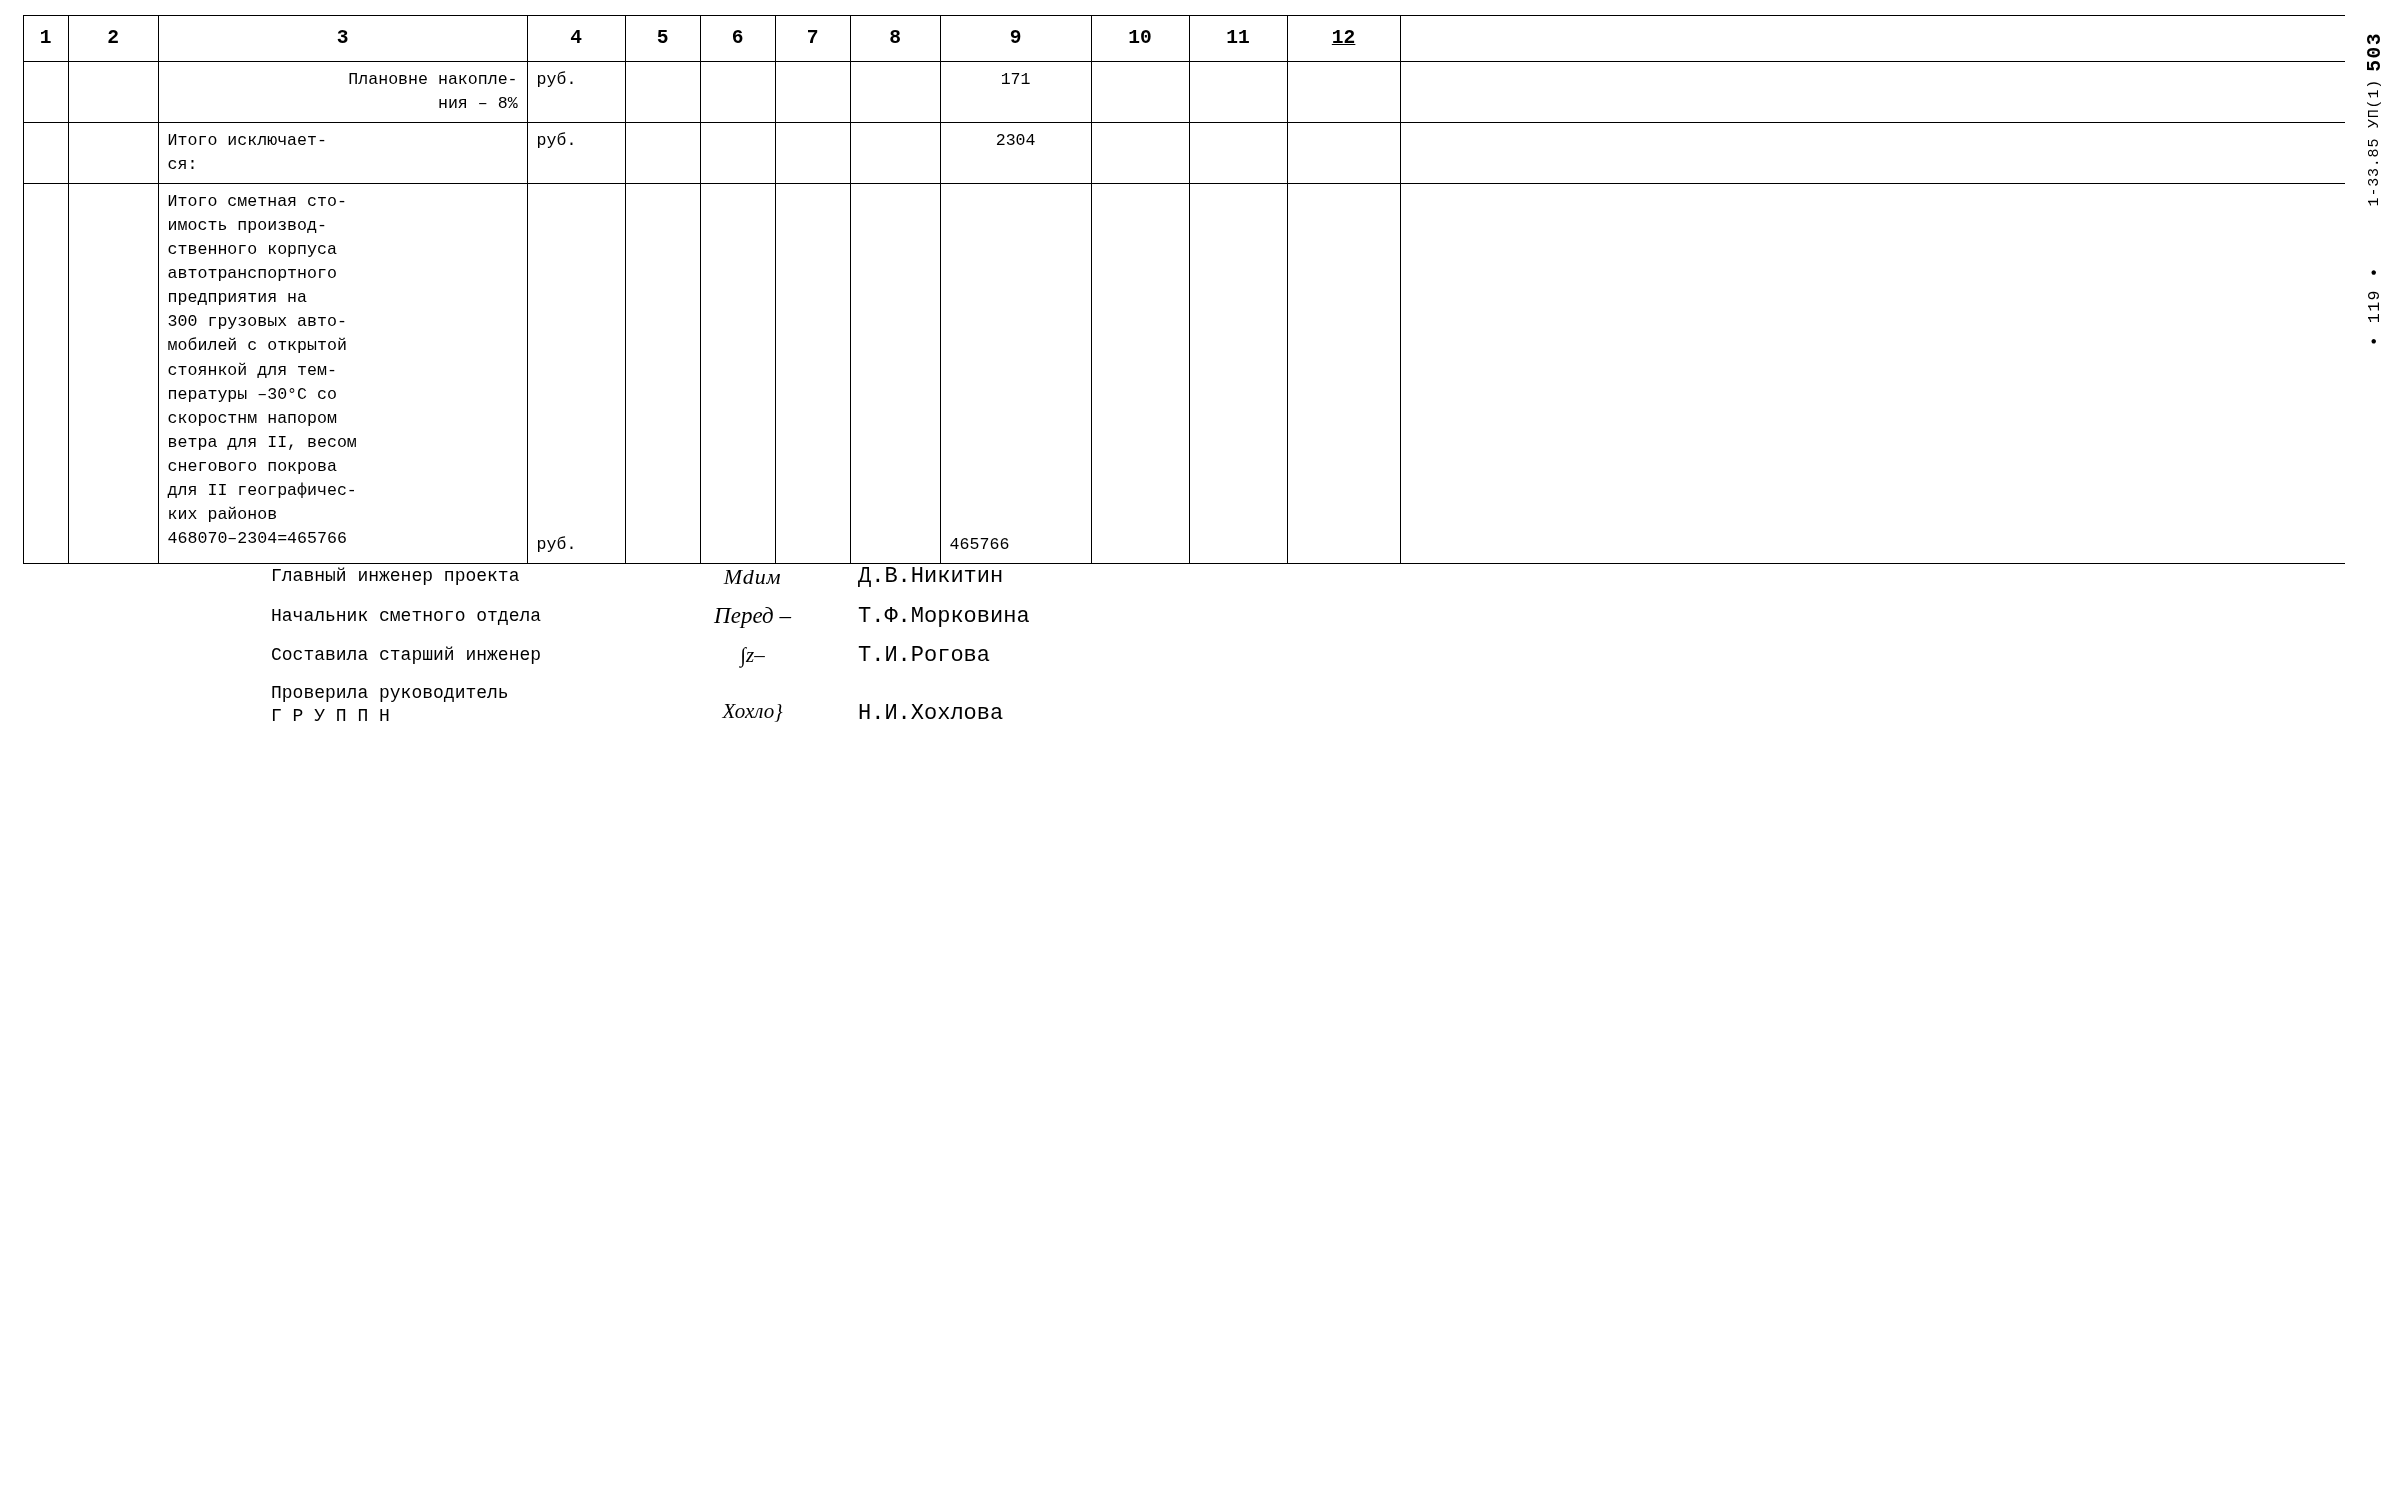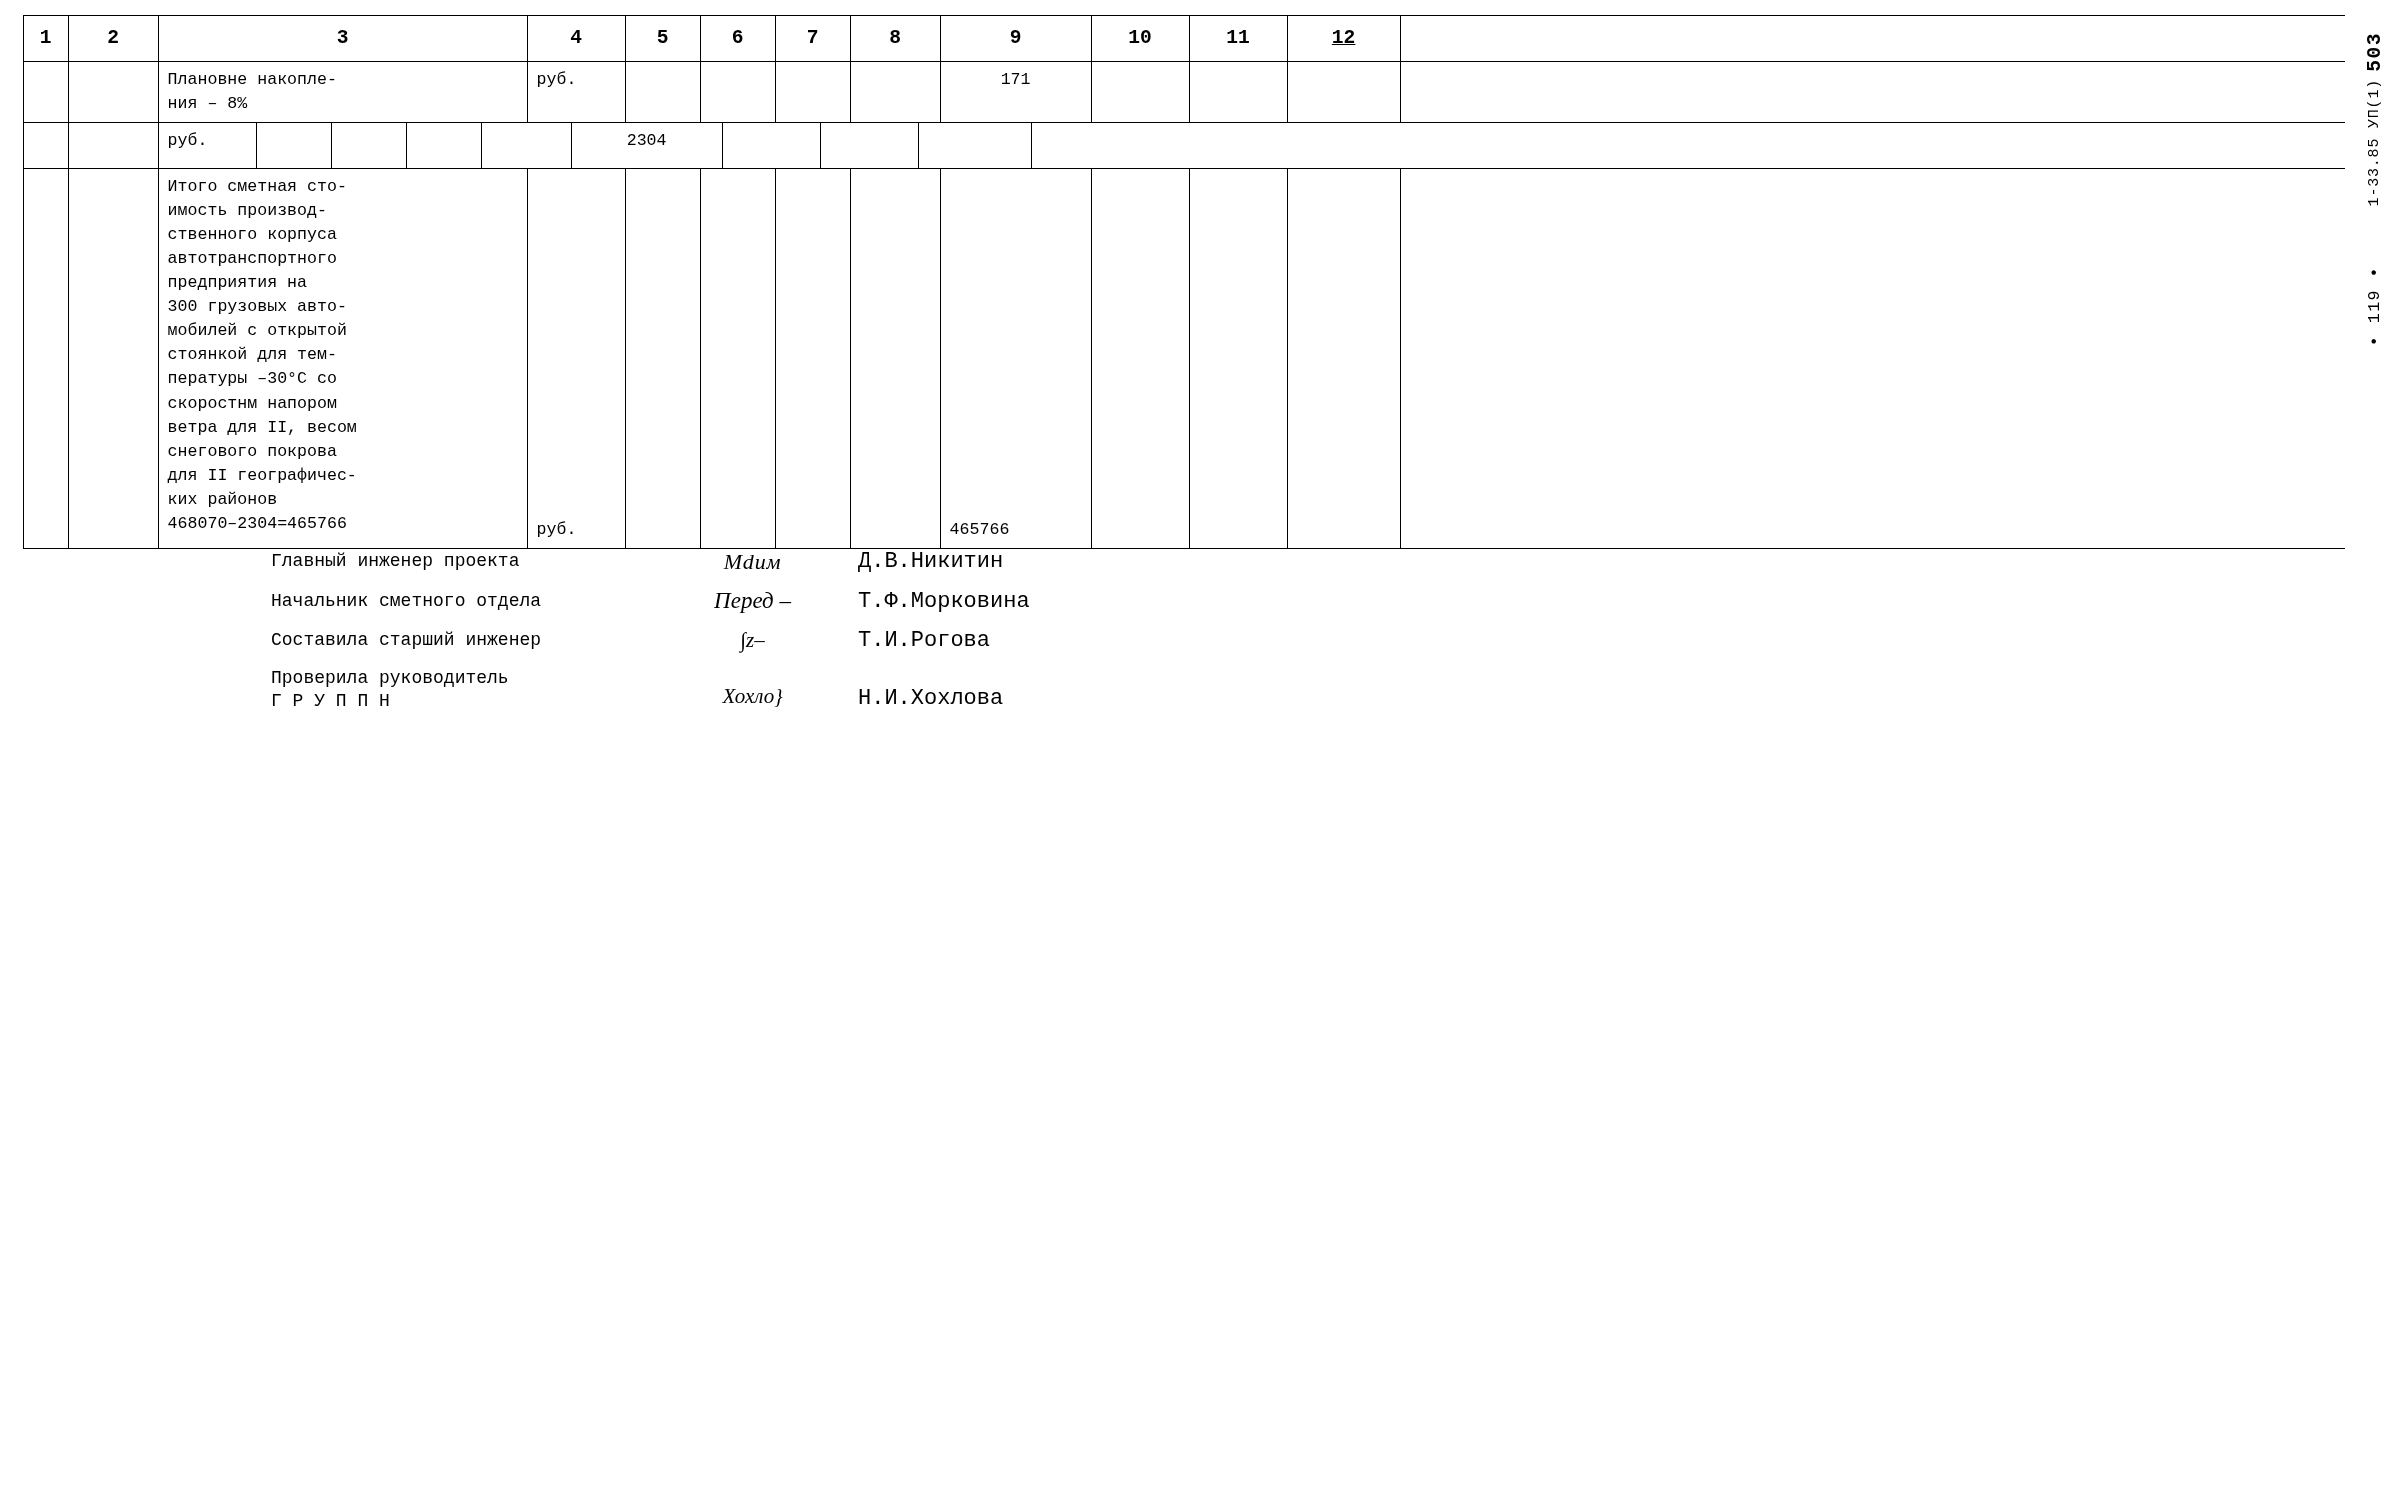--- a/index.html
+++ b/index.html
@@ -114,36 +114,38 @@
       <div class="tcell w8 header-num">8</div>
       <div class="tcell w9 header-num">9</div>
       <div class="tcell w10 header-num">10</div>
       <div class="tcell w11 header-num">11</div>
       <div class="tcell w12 header-num">12</div>
     </div>
 
     <div class="full-table-row" style="border-left:0.8px solid #000;">
       <div class="tcell w1"></div>
       <div class="tcell w2"></div>
-      <div class="tcell w3" style="white-space:pre-line;">Плановне накопле-
+      <div class="tcell w3" style="white-space:pre-line;text-align:right;">Плановне накопле-
 ния – 8%</div>
       <div class="tcell w4">руб.</div>
       <div class="tcell w5"></div>
       <div class="tcell w6"></div>
       <div class="tcell w7"></div>
       <div class="tcell w8"></div>
       <div class="tcell w9">171</div>
       <div class="tcell w10"></div>
       <div class="tcell w11"></div>
       <div class="tcell w12"></div>
     </div>
 
     <div class="full-table-row" style="border-left:0.8px solid #000;">
       <div class="tcell w1"></div>
       <div class="tcell w2"></div>
+      <div class="tcell w3" style="white-space:pre-line;">Итого  исключает-
+ся:</div>
       <div class="tcell w4">руб.</div>
       <div class="tcell w5"></div>
       <div class="tcell w6"></div>
       <div class="tcell w7"></div>
       <div class="tcell w8"></div>
       <div class="tcell w9">2304</div>
       <div class="tcell w10"></div>
       <div class="tcell w11"></div>
       <div class="tcell w12"></div>
     </div>

